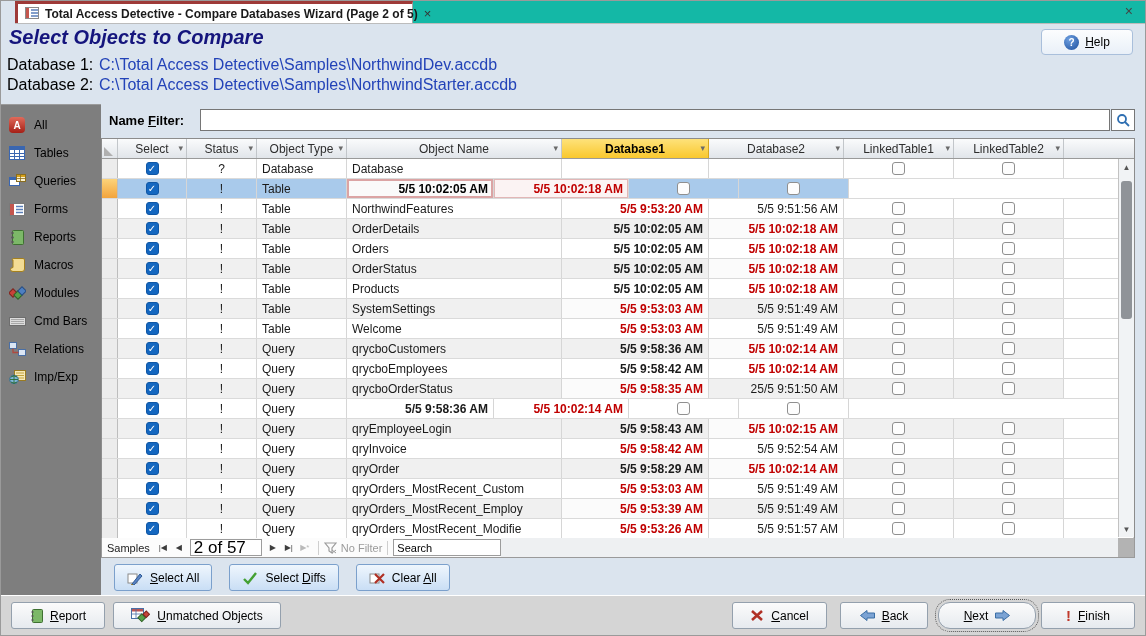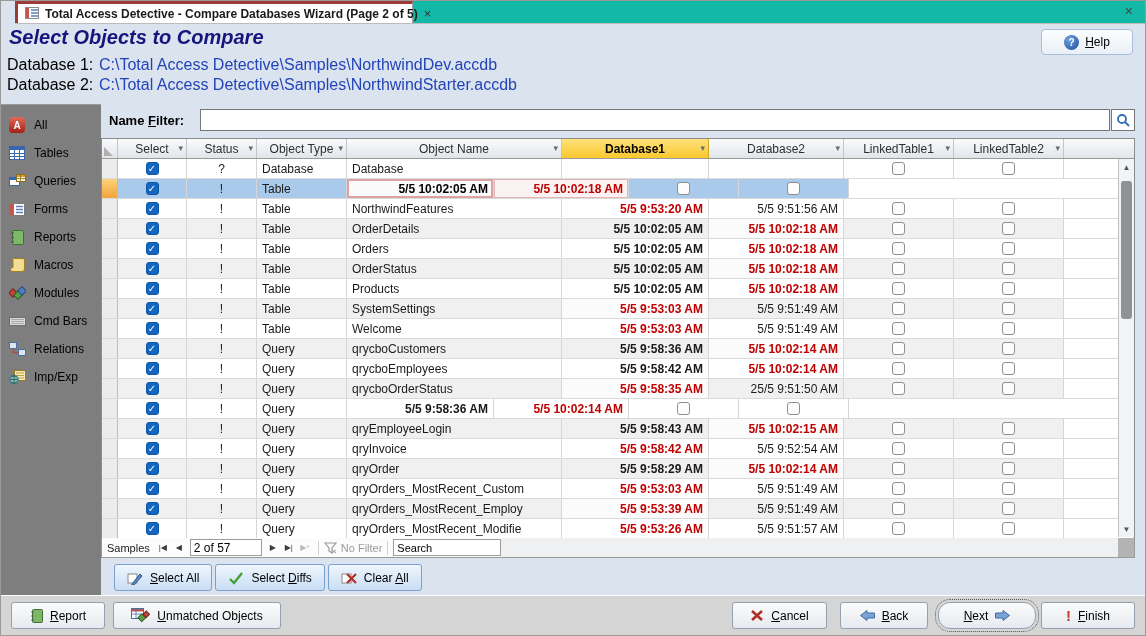--- a/index.html
+++ b/index.html
@@ -71,28 +71,28 @@
   .vscroll{position:absolute;top:20px;right:0;width:16px;bottom:0;background:#f1f3f5;border-left:1px solid #c2c2c2;box-sizing:border-box;}
   .vs-btn{height:16px;display:flex;align-items:center;justify-content:center;font-size:8px;color:#555;cursor:pointer;}
   .vs-btn.dn{position:absolute;bottom:0;left:0;right:0;}
   .vs-thumb{position:absolute;left:2px;right:2px;top:22px;height:138px;background:#8f9398;border-radius:3px;cursor:pointer;}
   
   .navbar{position:absolute;left:100px;top:537px;width:1034px;height:20px;background:#fcfcfc;border:1px solid #9a9a9a;border-top:none;
           box-sizing:border-box;display:flex;align-items:center;font-size:11px;color:#222;}
   .nav-label{padding:0 5px;}
   .nav-btn{width:16px;text-align:center;font-size:8px;color:#3c3c3c;cursor:pointer;}
   .nav-btn.dis{color:#b9b9b9;}
-  .nav-pos{width:64px;height:15px;border:1px solid #9c9c9c;font-size:12px;padding:0 3px;margin:0 3px;font-family:inherit;}
+  .nav-pos{width:64px;height:15px;border:1px solid #9c9c9c;font-size:17px;padding:0 3px;margin:0 3px;font-family:inherit;}
   .nav-sep{width:1px;height:14px;background:#cfcfcf;margin:0 5px;}
   .nav-filter{display:flex;gap:4px;color:#9b9b9b;}
   .nav-search{width:100px;height:15px;border:1px solid #9c9c9c;font-size:11px;padding:0 3px;font-family:inherit;}
   .htrack{flex:1;height:100%;background:#eef0f2;}
   .hcorner{width:16px;height:100%;background:#b3b3b3;}
   
-  .action-row{position:absolute;left:113px;top:563px;display:flex;gap:3px;}
+  .action-row{position:absolute;left:113px;top:563px;display:flex;gap:17px;}
   .blue-btn{height:27px;padding:0 12px;display:flex;align-items:center;gap:7px;cursor:pointer;
             background:linear-gradient(#eff6fd,#c9def5);border:1px solid #7ba0cc;border-radius:3px;font-size:12px;color:#000;font-family:inherit;}
   
   .footer{position:absolute;left:0;right:0;bottom:0;height:39px;background:#d5d5d5;border-top:1px solid #fff;}
   .foot-btn{position:absolute;top:6px;height:27px;box-sizing:border-box;display:flex;align-items:center;justify-content:center;gap:7px;
             background:linear-gradient(#fbfbfb,#e6eaef);border:1px solid #94a0ad;border-radius:3px;font-size:12px;color:#000;cursor:pointer;font-family:inherit;}
   .fb-report{left:10px;width:94px;} .fb-unmatched{left:112px;width:168px;}
   .fb-cancel{left:731px;width:95px;} .fb-back{left:839px;width:88px;}
   .fb-next{left:937px;width:98px;outline:1px dotted #555;outline-offset:2px;border-radius:12px;}
   .fb-finish{left:1040px;width:94px;}

